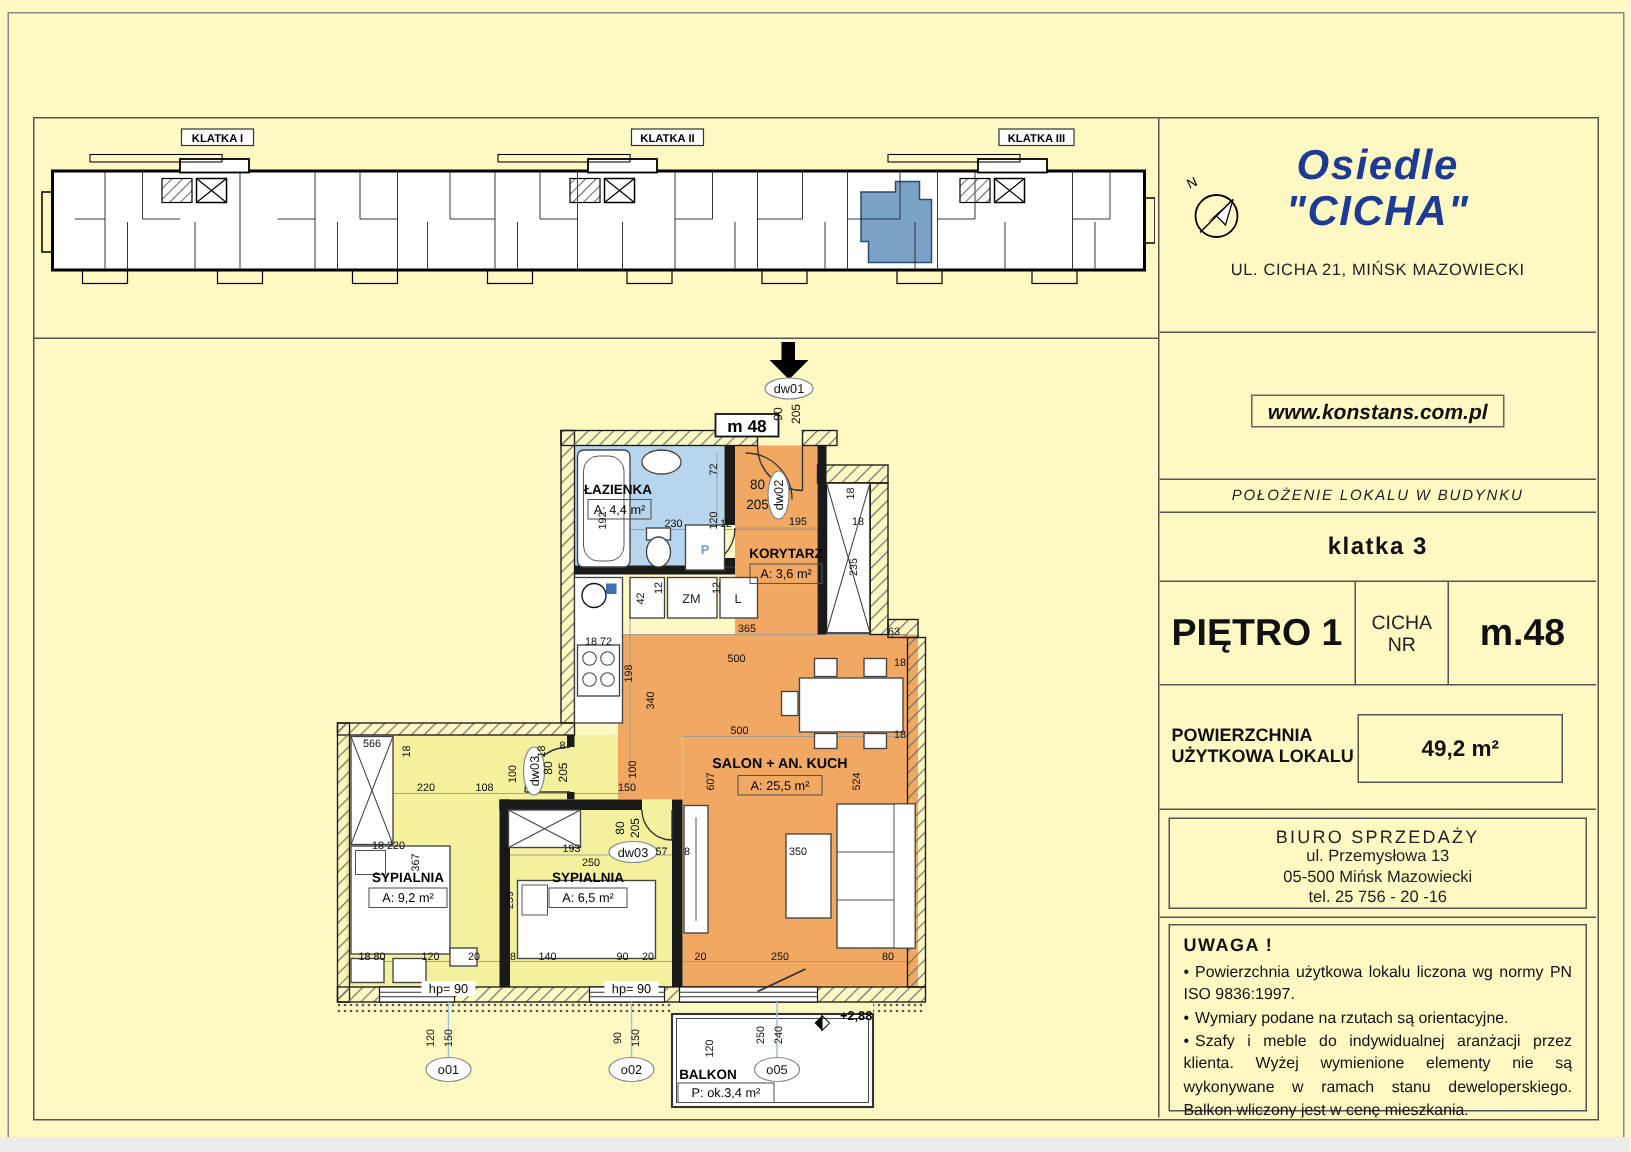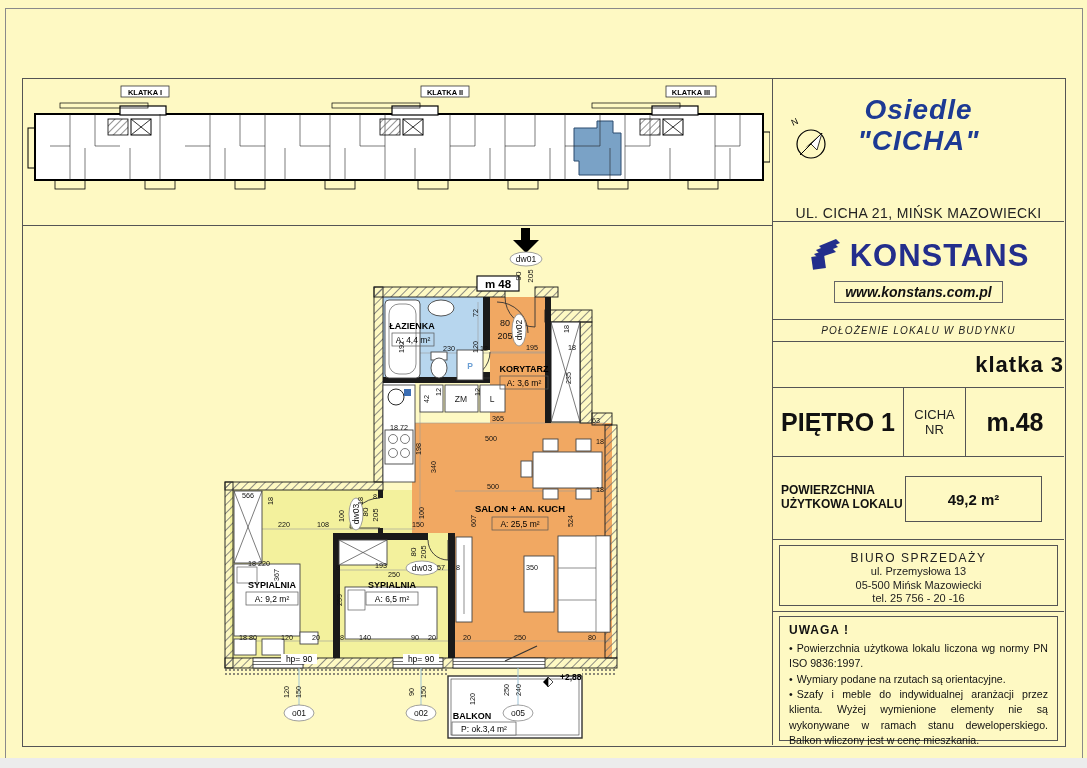--- a/index.html
+++ b/index.html
@@ -10,28 +10,28 @@
   .strip-divider{position:absolute;left:22px;top:225px;width:750px;height:1px;background:#555;}
   .bottom-edge{position:absolute;left:0;top:758px;width:1087px;height:10px;background:#ececec;}
   svg text{font-family:"Liberation Sans",sans-serif;}
 
   
   .panel{position:absolute;left:772px;top:78px;width:292px;height:667px;border-left:1px solid #555;box-sizing:border-box;}
   .sec{position:relative;box-sizing:border-box;border-bottom:1px solid #555;overflow:hidden;}
   .s1{height:144px;}
   .title-block{text-align:center;padding-top:16px;font-weight:bold;font-style:italic;
                color:#1d3a94;font-size:28px;line-height:31px;letter-spacing:1px;}
-  .addr{position:absolute;left:0;right:0;bottom:0;text-align:center;font-size:14px;color:#222;letter-spacing:.4px;}
+  .addr{position:absolute;left:0;right:0;bottom:35px;text-align:center;font-size:11px;color:#222;letter-spacing:.4px;}
   .compass{position:absolute;left:14px;top:36px;}
   .s2{height:98px;display:flex;flex-direction:column;align-items:center;justify-content:center;}
   .brandrow{display:flex;align-items:center;gap:6px;}
   .brand{font-size:31px;font-weight:bold;color:#232e8c;letter-spacing:1px;}
   .wwwbox{margin-top:7px;border:1px solid #666;padding:2px 10px;font-weight:bold;font-style:italic;font-size:14px;color:#111;}
   .s3{height:22px;line-height:22px;text-align:center;font-size:10px;color:#222;letter-spacing:1.2px;font-style:italic;}
-  .s4{height:46px;line-height:46px;text-align:right;font-size:22px;font-weight:bold;letter-spacing:1px;}
+  .s4{height:46px;line-height:46px;text-align:center;font-size:16px;font-weight:bold;letter-spacing:1px;}
   .s5{height:69px;display:flex;}
   .cell{box-sizing:border-box;display:flex;align-items:center;justify-content:center;text-align:center;}
   .c1{width:131px;border-right:1px solid #555;font-size:25px;font-weight:bold;}
   .c2{width:62px;border-right:1px solid #555;font-size:13px;line-height:15px;color:#222;}
   .c3{flex:1;font-size:25px;font-weight:bold;}
   .s6{height:83px;}
   .arealabel{position:absolute;left:8px;top:26px;font-size:12px;font-weight:bold;line-height:14px;}
   .areabox{position:absolute;right:22px;top:19px;width:135px;height:44px;border:1px solid #555;
            display:flex;align-items:center;justify-content:center;font-size:15px;font-weight:bold;}
   .s7{height:72px;}
@@ -385,31 +385,20 @@
         <polygon points="35,19 30,36 24,30" fill="#fff" stroke="#000" stroke-width="0.8"></polygon>
       </svg>
       <div class="title-block">
         <div>Osiedle</div>
         <div>"CICHA"</div>
       </div>
       <div class="addr">UL. CICHA 21, MIŃSK MAZOWIECKI</div>
     </div>
 
     <div class="sec s2">
-      <div class="brandrow">
-        <svg width="36" height="36" viewBox="0 0 36 36">
-          <g fill="#232e8c">
-            <rect x="4" y="18" width="13" height="13" transform="rotate(-8 10 24)"></rect>
-            <polygon points="6,16 24,10 28,14 10,20"></polygon>
-            <polygon points="8,12 26,5 30,9 12,16"></polygon>
-            <polygon points="11,8 28,1 32,5 15,12"></polygon>
-          </g>
-        </svg>
-        <span class="brand">KONSTANS</span>
-      </div>
       <div class="wwwbox">www.konstans.com.pl</div>
     </div>
 
     <div class="sec s3">POŁOŻENIE LOKALU W BUDYNKU</div>
 
     <div class="sec s4">klatka  3</div>
 
     <div class="sec s5">
       <div class="cell c1">PIĘTRO 1</div>
       <div class="cell c2">

